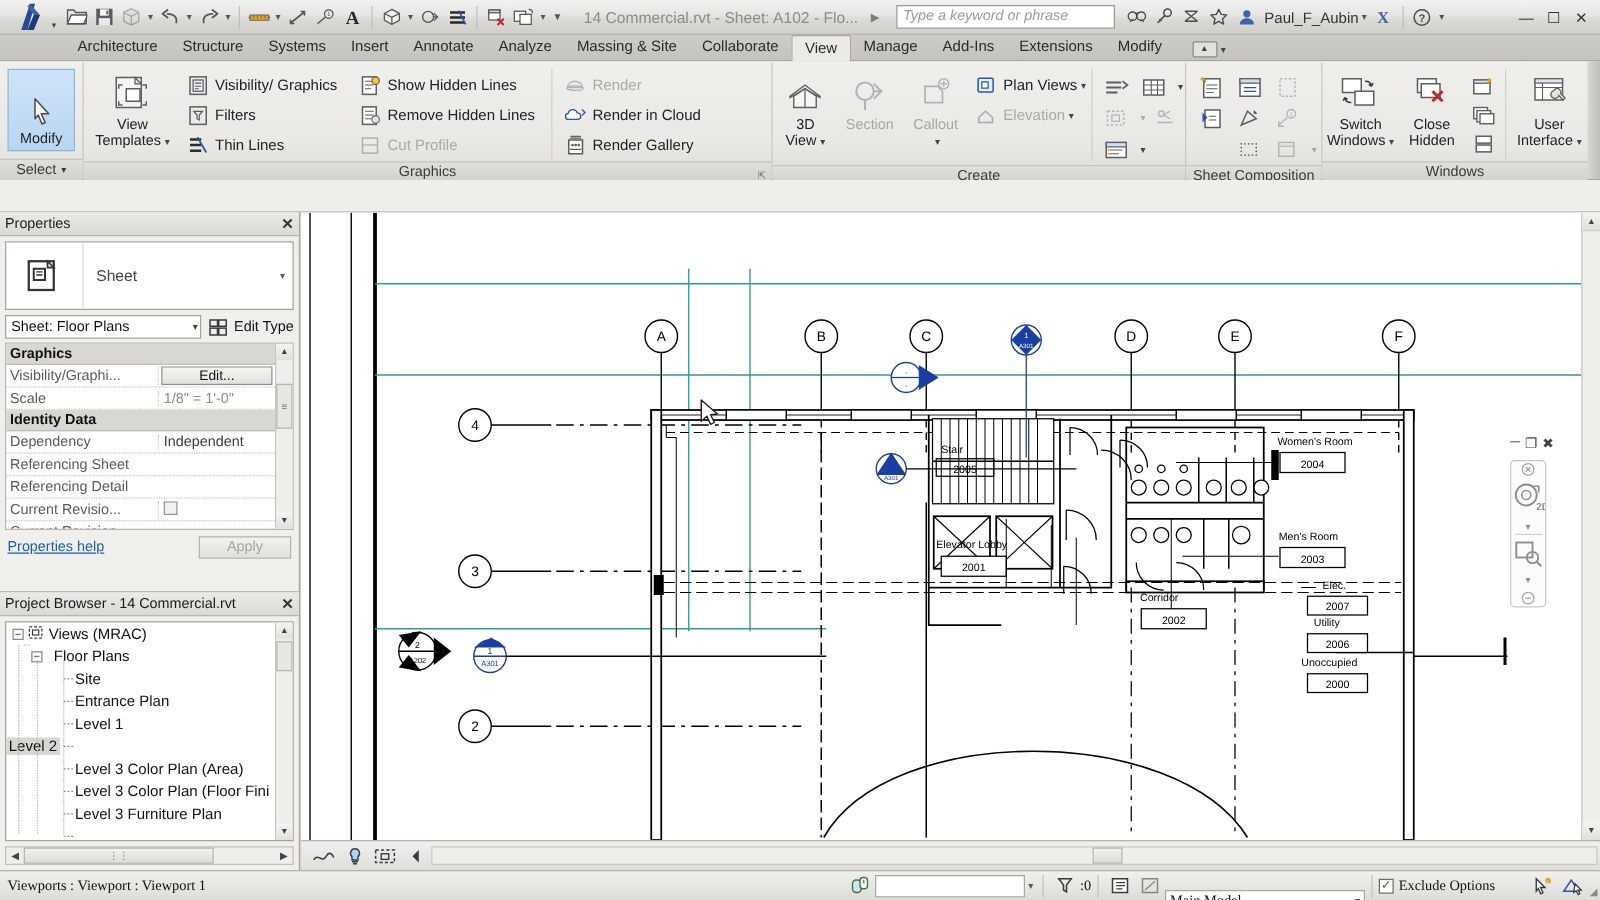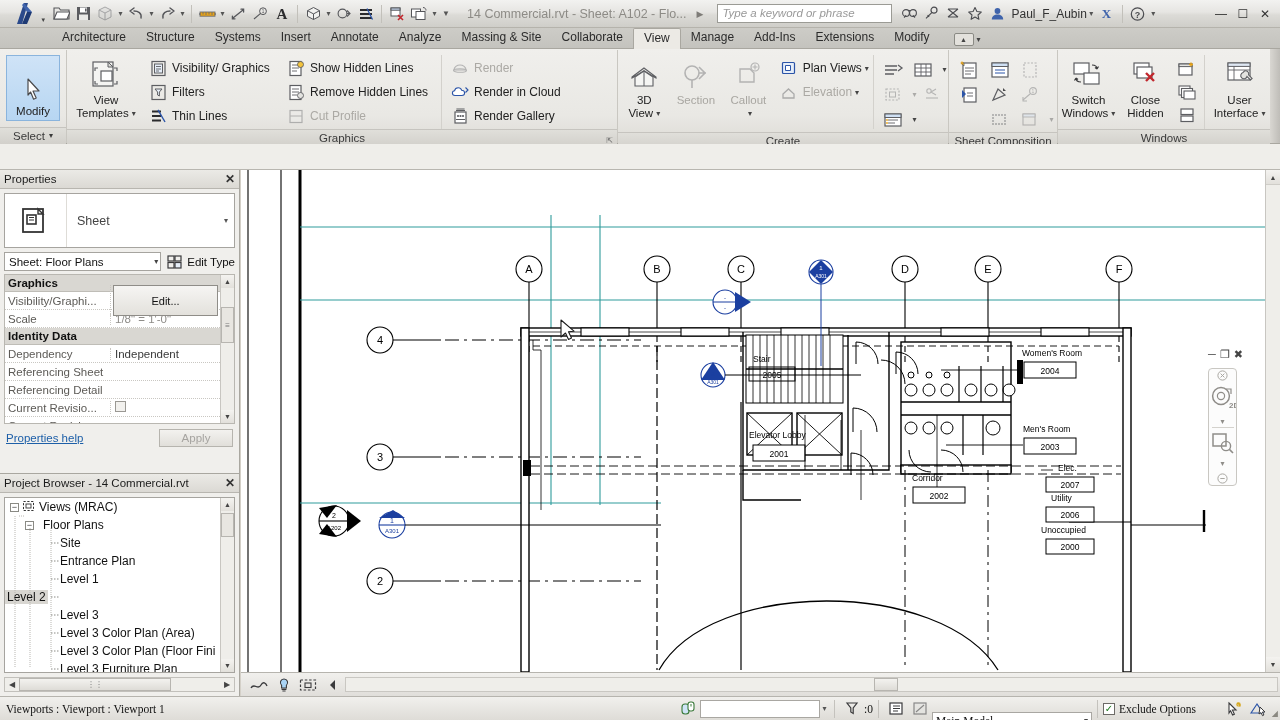--- a/index.html
+++ b/index.html
@@ -159,26 +159,27 @@
   .prop-table { margin:0 4px; border:1px solid #b9b7b1; background:#fff; height:150px; position:relative; overflow:hidden;}
   .grp-row {
     height:17px; background:#d9d7d2; display:flex; align-items:center;
     padding:0 3px; font-size:11.5px; color:#111; font-weight:bold;
     border-bottom:1px solid #bfbdb7;
   }
   .grp-row .chev { margin-left:auto; font-size:9px; }
   .pr {
     height:18px; display:flex; align-items:center; font-size:11.5px;
     border-bottom:1px dotted #c9c7c2;
+    gap:16px;
   }
   .pr .k { width:105px; padding-left:3px; color:#5c5a56; overflow:hidden; white-space:nowrap; }
   .pr .v { flex:1; padding-left:4px; color:#3a3a3a; border-left:1px dotted #c9c7c2; overflow:hidden; white-space:nowrap;}
   .pr .v.btn { padding:0 2px; }
   .editbtn {
-    width:100%; height:31px; background:linear-gradient(to bottom,#f6f5f3,#e3e1dc);
+    width:100%; height:15px; background:linear-gradient(to bottom,#f6f5f3,#e3e1dc);
     border:1px solid #8f8d88; font-size:11px; color:#111;
     display:flex;align-items:center;justify-content:center;
   }
   .prop-scroll { position:absolute; right:0; top:0; width:14px; height:100%; background:#efeeea; border-left:1px solid #c8c6c1;}
   .sc-arrow{height:13px;display:flex;align-items:center;justify-content:center;font-size:7px;color:#444;background:linear-gradient(to bottom,#f4f3f0,#e2e0db);}
   .sc-thumb{position:absolute;top:32px;left:0;width:13px;height:36px;background:linear-gradient(to bottom,#f2f1ee,#ddd;);background:#e8e6e1;border:1px solid #b7b5b0;display:flex;align-items:center;justify-content:center;font-size:8px;color:#777;}
   .prop-foot { display:flex; align-items:center; margin:5px 6px 0 6px; }
   .prophelp { font-size:11.5px; color:#1d5fa8; text-decoration:underline; }
   .applybtn {
     margin-left:auto; width:74px; height:18px;
@@ -1011,23 +1012,20 @@
       <div class="tnode" style="padding-left:55px">
         <span class="tlabel">Entrance Plan</span>
       </div>
       <div class="tnode" style="padding-left:55px">
         <span class="tlabel">Level 1</span>
       </div>
       <div class="tnode" style="">
         <span class="tlabel sel">Level 2</span>
       </div>
       <div class="tnode" style="padding-left:55px">
-        <span class="tlabel">Level 3</span>
-      </div>
-      <div class="tnode" style="padding-left:55px">
         <span class="tlabel">Level 3 Color Plan (Area)</span>
       </div>
       <div class="tnode" style="padding-left:55px">
         <span class="tlabel">Level 3 Color Plan (Floor Fini</span>
       </div>
       <div class="tnode" style="padding-left:55px">
         <span class="tlabel">Level 3 Furniture Plan</span>
       </div>
 
       <svg style="position:absolute;left:0;top:0;pointer-events:none" width="226" height="176">

